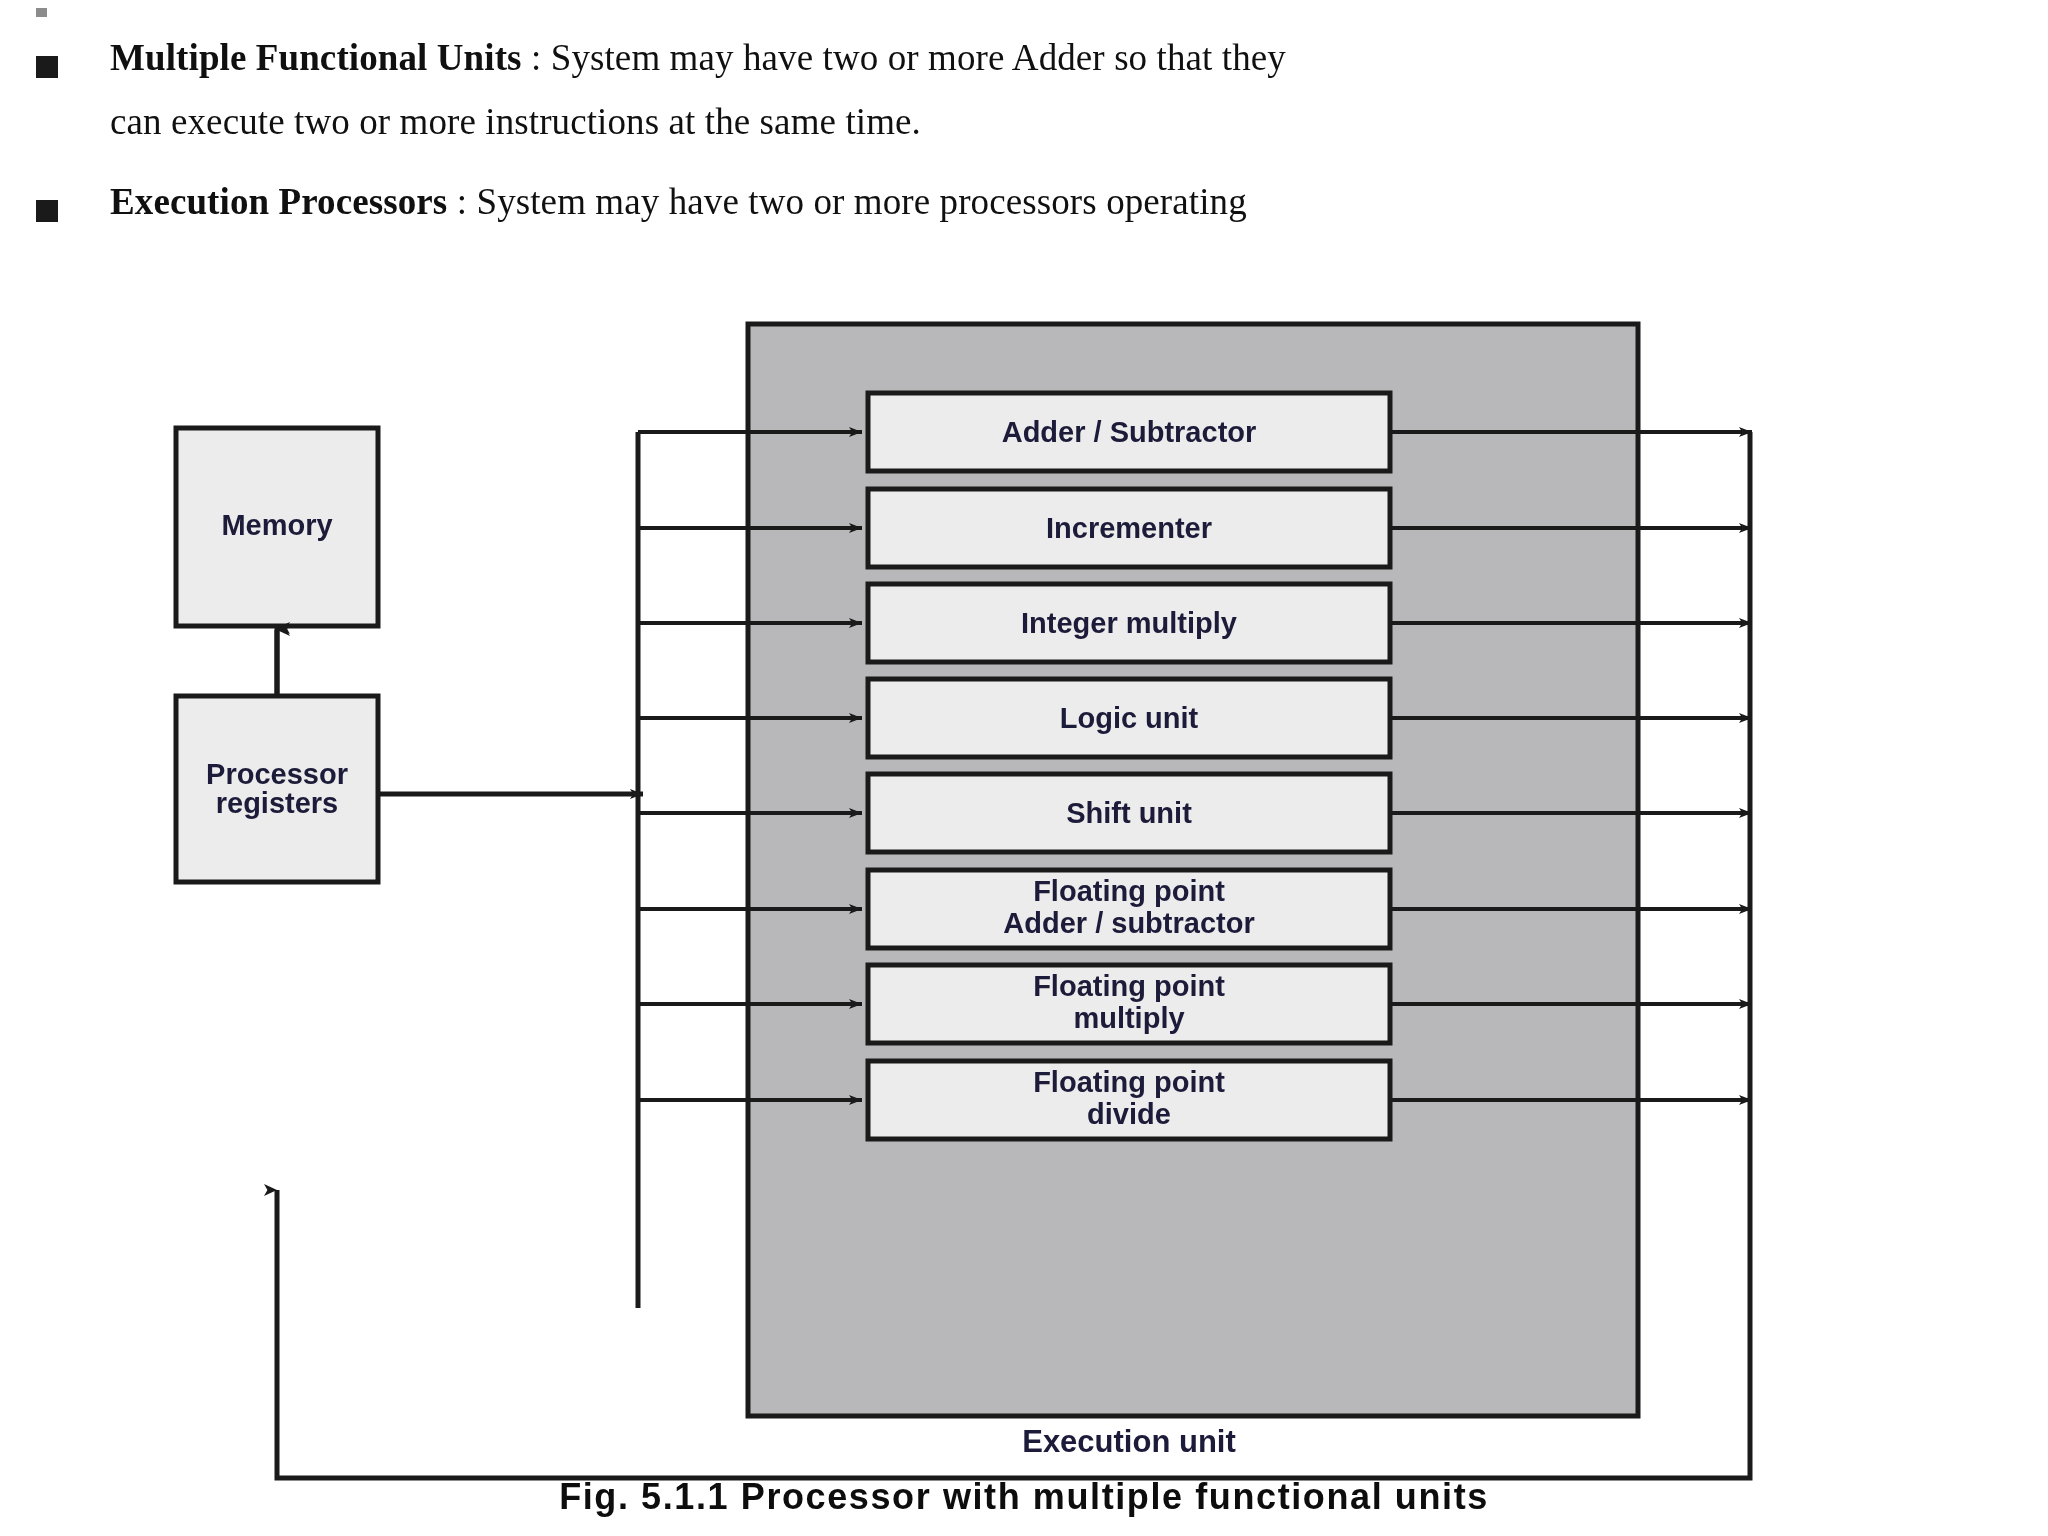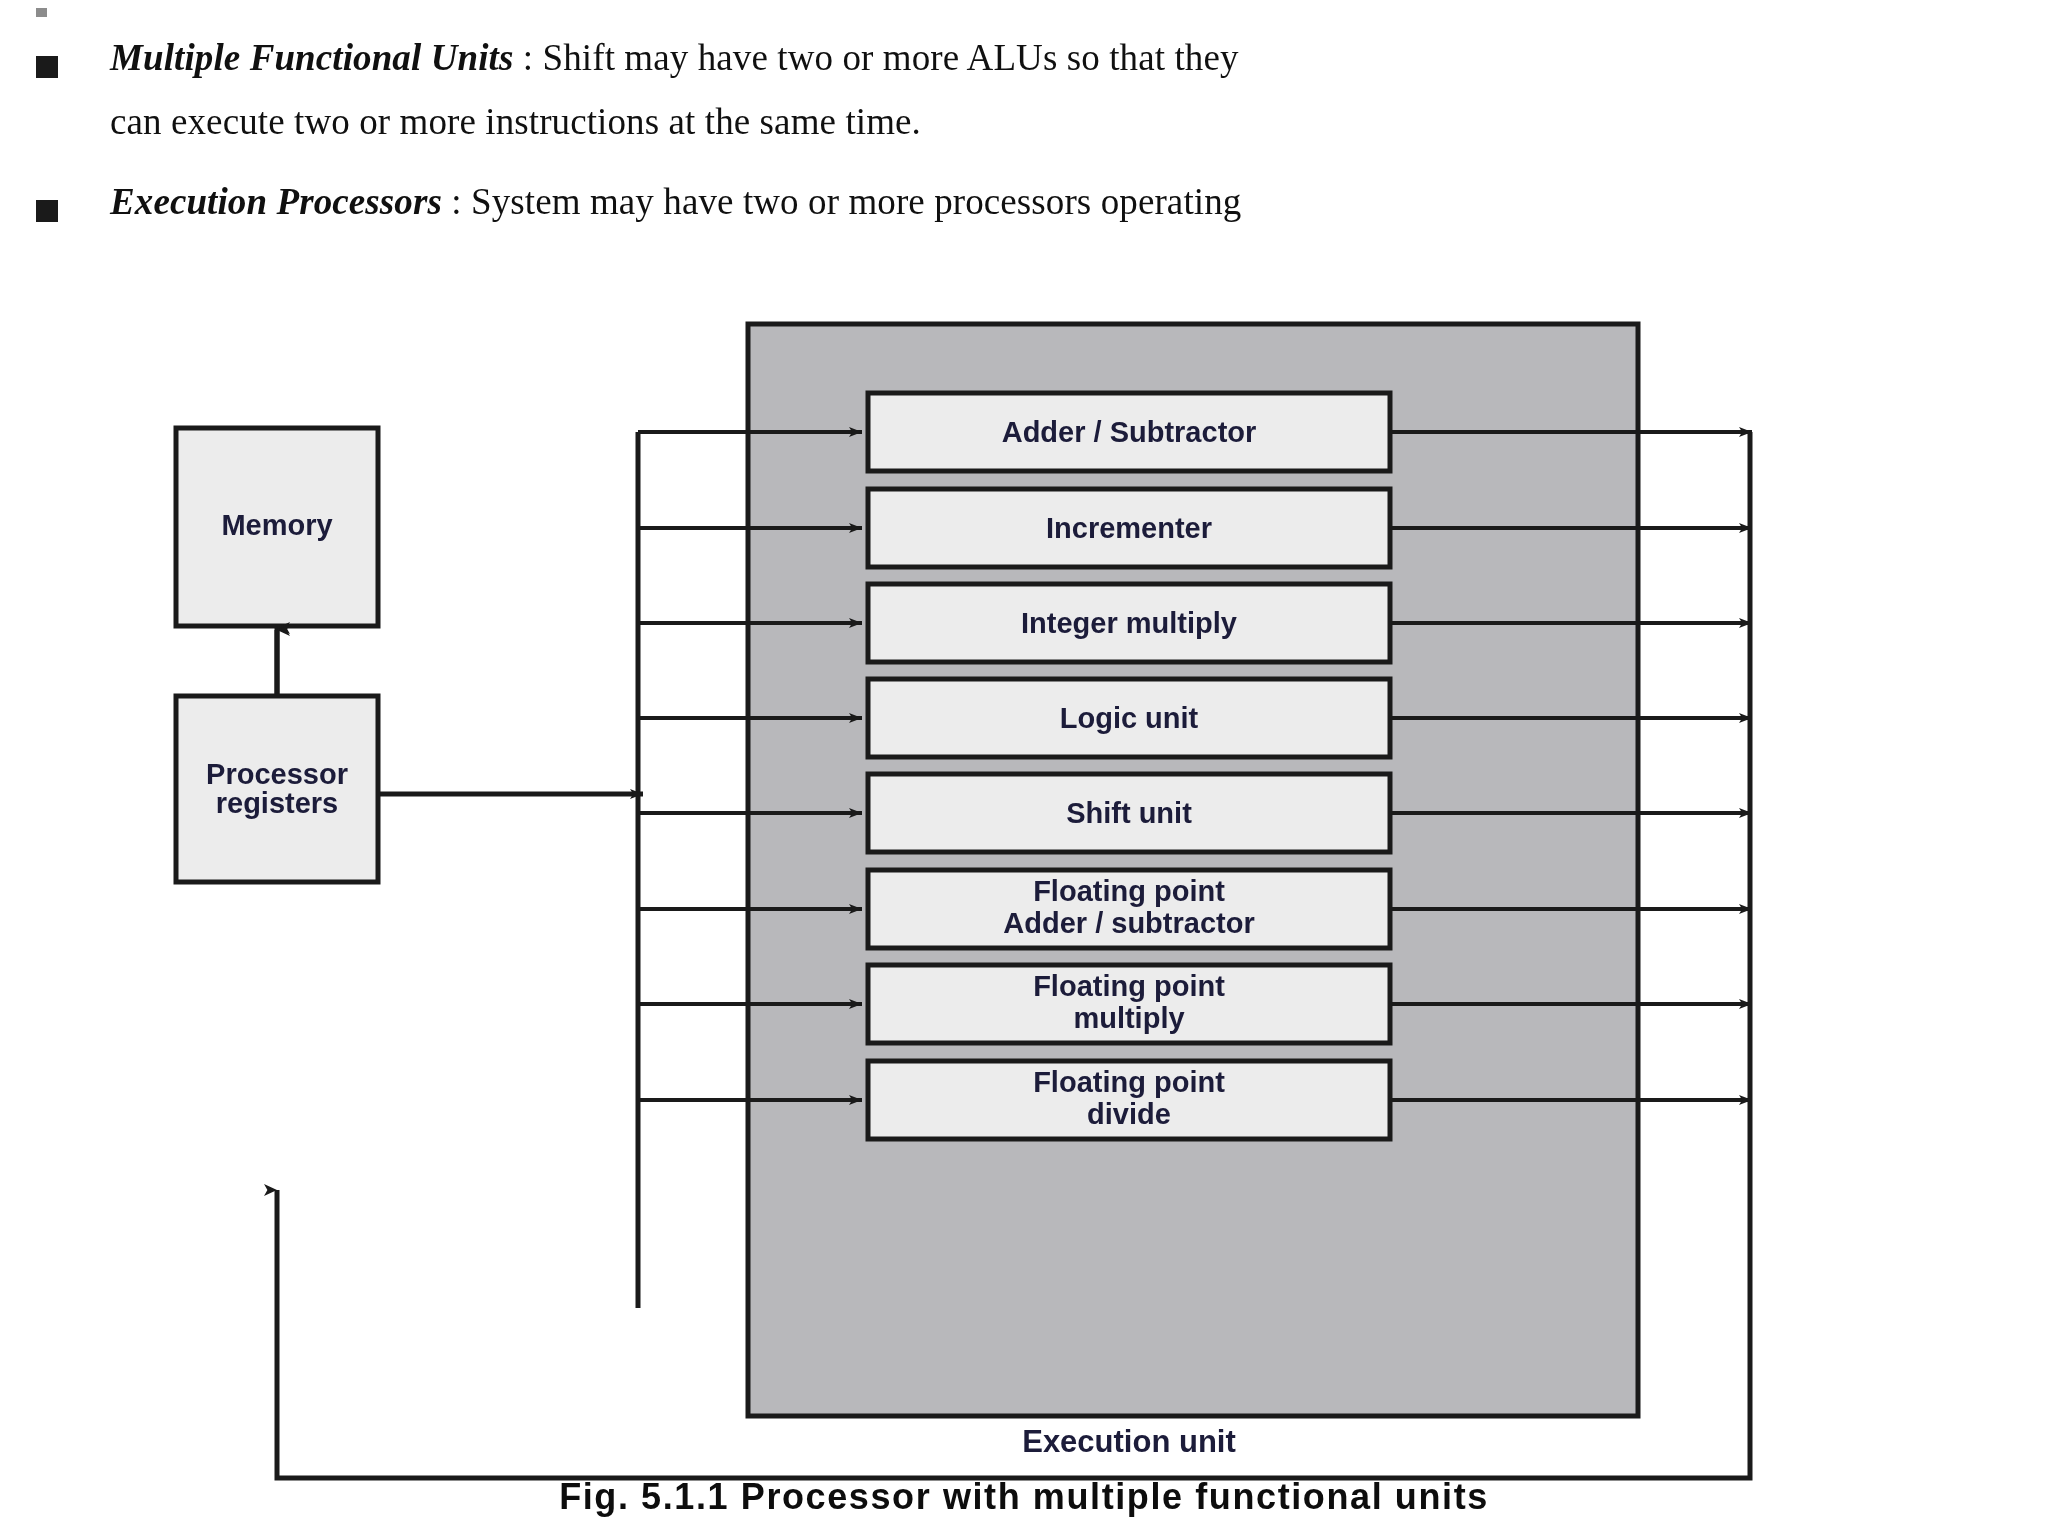--- a/index.html
+++ b/index.html
@@ -10,21 +10,21 @@
   
   .bullets{position:absolute;left:0;top:0;width:2048px;}
   .speck{position:absolute;left:36px;top:8px;width:11px;height:9px;
          background:#8c8c8c;}
   .bullet-row{position:relative;margin:0;padding:0 28px 0 110px;}
   .bullet-row .sq{position:absolute;left:36px;width:22px;height:22px;
                   background:#1a1a1a;}
   .bullet-text{display:block;font-size:37px;line-height:64px;
                color:#101010;text-align:justify;text-justify:inter-word;
                letter-spacing:.1px;}
-  .bullet-text b{font-weight:bold;font-style:italic;}
+  .bullet-text b{font-weight:bold;}
 
   
   #figure{position:absolute;left:0;top:300px;width:2048px;height:1180px;}
   #figure svg{display:block;}
 
   .fig-caption{position:absolute;left:0;top:1476px;width:2048px;
                text-align:center;font-family:"Liberation Sans", sans-serif;
                font-weight:bold;font-size:36px;letter-spacing:1.6px;
                color:#0d0d0d;}
 </style>
@@ -32,21 +32,21 @@
 <body>
 
 <div id="page">
 
   <div class="bullets">
 
     <div class="speck"></div>
 
     <div class="bullet-row" style="top:26px;">
       <span class="sq" style="top:30px;"></span>
-      <span class="bullet-text"><b>Multiple Functional Units</b><span> : </span><span>Shift may have two or more ALUs so that they</span>
+      <span class="bullet-text"><b>Multiple Functional Units</b><span> : </span><span>System may have two or more Adder so that they</span>
       </span>
       <span class="bullet-text lastline">can execute two or more instructions at the same time.</span>
     </div>
 
     <div class="bullet-row" style="top:42px;">
       <span class="sq" style="top:30px;"></span>
       <span class="bullet-text"><b>Execution Processors</b><span> : </span><span>System may have two or more processors operating</span>
       </span>
     </div>
 

